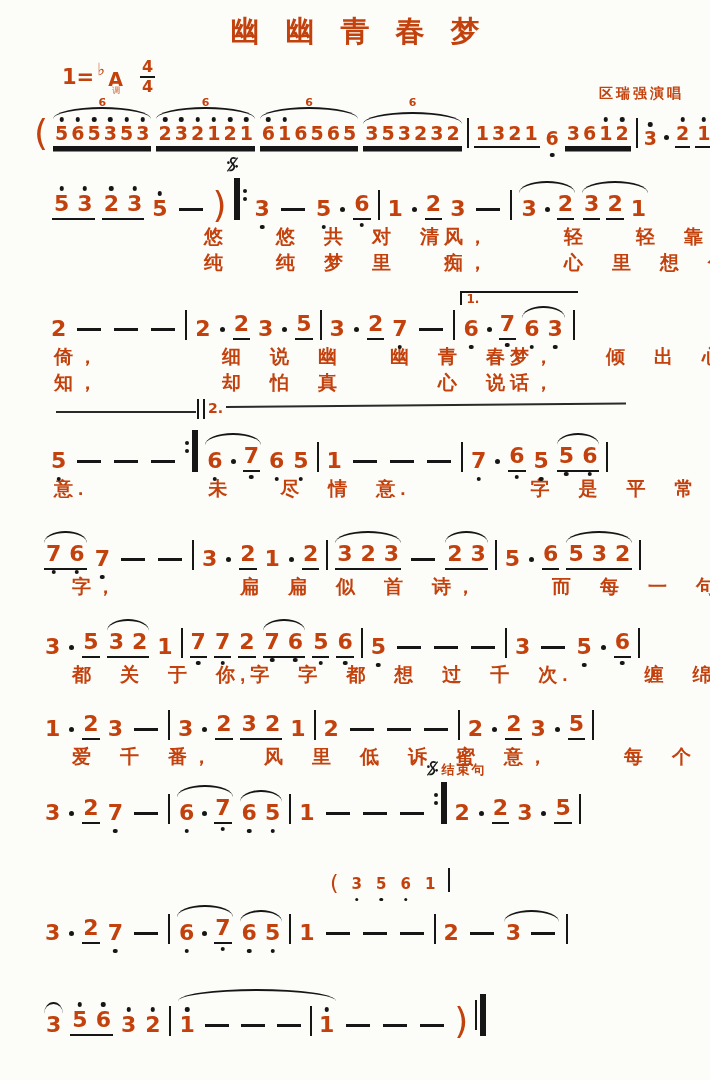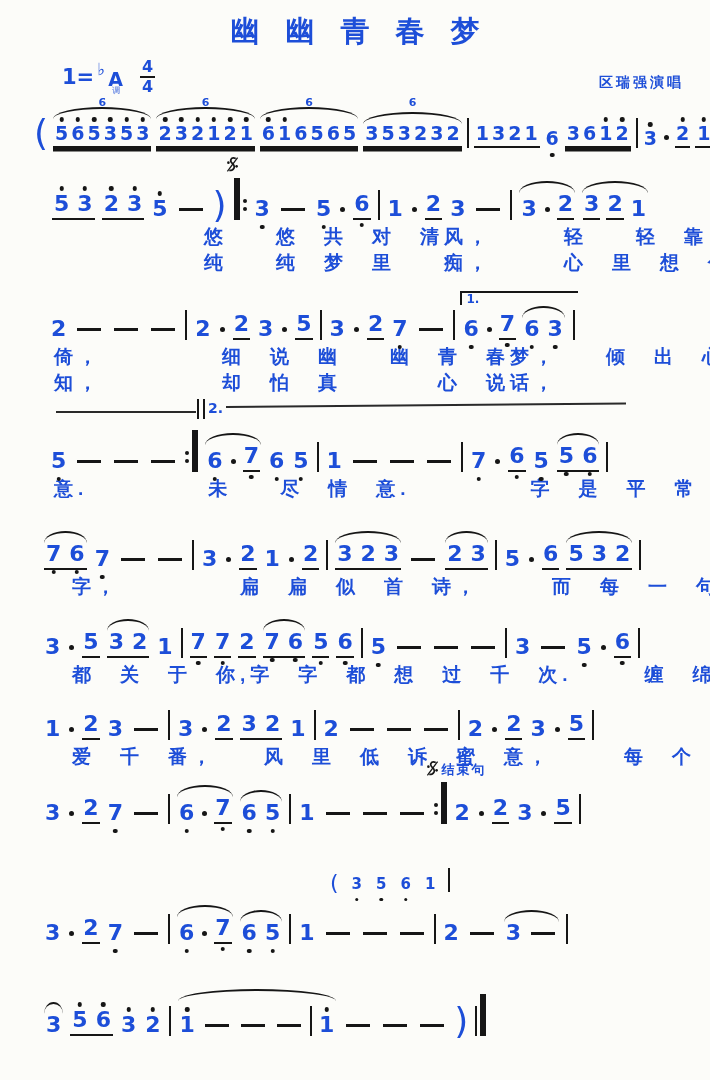--- a/index.html
+++ b/index.html
@@ -1,28 +1,28 @@
 <!DOCTYPE html>
 <html><head>
 <meta charset="utf-8">
 <style>
   html,body{margin:0;padding:0;background:#e8e8e4;}
   .page{position:relative;width:710px;height:1080px;background:#fcfcf9;overflow:hidden;
-        color:#1d4ed8;font-family:"Liberation Sans",sans-serif;}
+        color:#c2410c;font-family:"Liberation Sans",sans-serif;}
   .title{position:absolute;top:12px;left:0;right:0;text-align:center;
          font-size:29px;font-weight:bold;letter-spacing:26px;text-indent:26px;}
   .keyline{position:absolute;top:58px;left:62px;display:flex;align-items:center;gap:3px;
            font-weight:bold;font-size:21px;font-family:"DejaVu Sans",sans-serif;}
   .flat{font-size:17px;position:relative;top:-8px;}
   .keynote{position:relative;font-size:19px;top:2px;}
   .keysub{position:absolute;left:4px;top:17px;font-size:8px;opacity:.55;letter-spacing:0;}
   .frac{display:inline-flex;flex-direction:column;align-items:center;font-size:16px;
         line-height:1.1;margin-left:14px;font-weight:bold;}
   .frac .top{border-bottom:2px solid #161616;padding:0 2px;}
-  .credit{position:absolute;top:74px;right:26px;font-size:14px;font-weight:bold;letter-spacing:3px;}
+  .credit{position:absolute;top:85px;right:26px;font-size:14px;font-weight:bold;letter-spacing:3px;}
 
   
   .v2line-l{position:absolute;top:411px;left:56px;width:140px;border-top:2px solid #2a2a2a;}
   .v2tick{position:absolute;top:399px;left:197px;height:20px;width:4px;
           border-left:2px solid #161616;border-right:2px solid #161616;}
   .v2label{position:absolute;top:400px;left:208px;font-size:14px;font-weight:bold;
            font-family:"DejaVu Sans",sans-serif;}
   .v2line-r{position:absolute;top:406px;left:226px;width:400px;border-top:2px solid #2a2a2a;
             transform:rotate(-.5deg);transform-origin:left;}
 
@@ -55,21 +55,21 @@
           font-size:11px;font-weight:bold;font-family:"DejaVu Sans",sans-serif;}
   .vtop{position:absolute;top:-22px;left:-2px;right:-12px;height:12px;
         border-top:2px solid #161616;border-left:2px solid #161616;}
   .vlbl{position:absolute;top:-21px;left:5px;font-size:12px;font-weight:bold;
         font-family:"DejaVu Sans",sans-serif;}
 
   .dash{display:inline-block;width:24px;height:3px;background:#161616;margin:0 3px 9px;}
   .rdot{display:inline-block;width:5px;height:5px;border-radius:50%;background:#161616;margin:0 1px 8px;}
   .paren{font-size:36px;font-weight:400;line-height:.8;margin-bottom:0;
          font-family:"DejaVu Sans",sans-serif;}
-  .barwrap{position:relative;display:inline-flex;align-items:flex-end;gap:3px;}
+  .barwrap{position:relative;display:inline-flex;align-items:center;gap:3px;}
   .bl{display:inline-block;width:2px;height:30px;background:#161616;}
   .bl.thick{width:6px;height:42px;}
   .rdots{display:inline-flex;flex-direction:column;gap:4px;padding-bottom:9px;}
   .rdots i{width:4px;height:4px;border-radius:50%;background:#161616;}
   .above{position:absolute;bottom:44px;left:-8px;display:flex;align-items:center;gap:3px;
          font-size:13px;font-weight:bold;white-space:nowrap;letter-spacing:2px;}
 
   .lyrics{margin-top:4px;}
   .lyr{font-size:19px;font-weight:600;white-space:pre;letter-spacing:5px;line-height:26px;}
   .sys2 .lyr{margin-left:152px}

